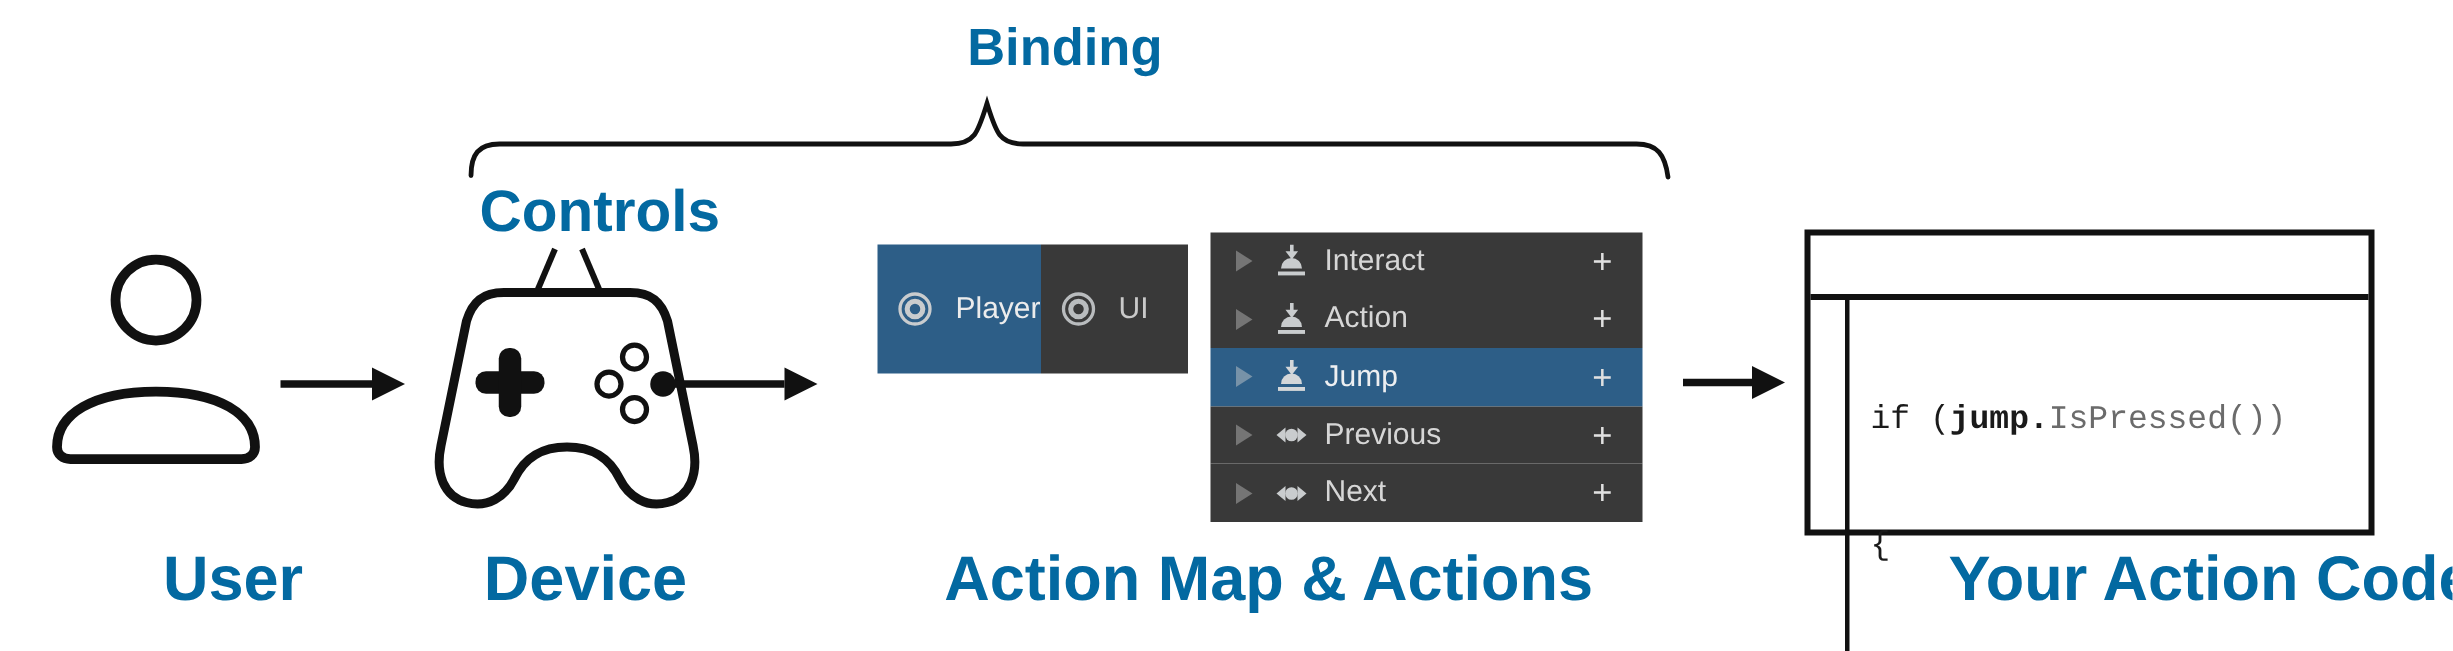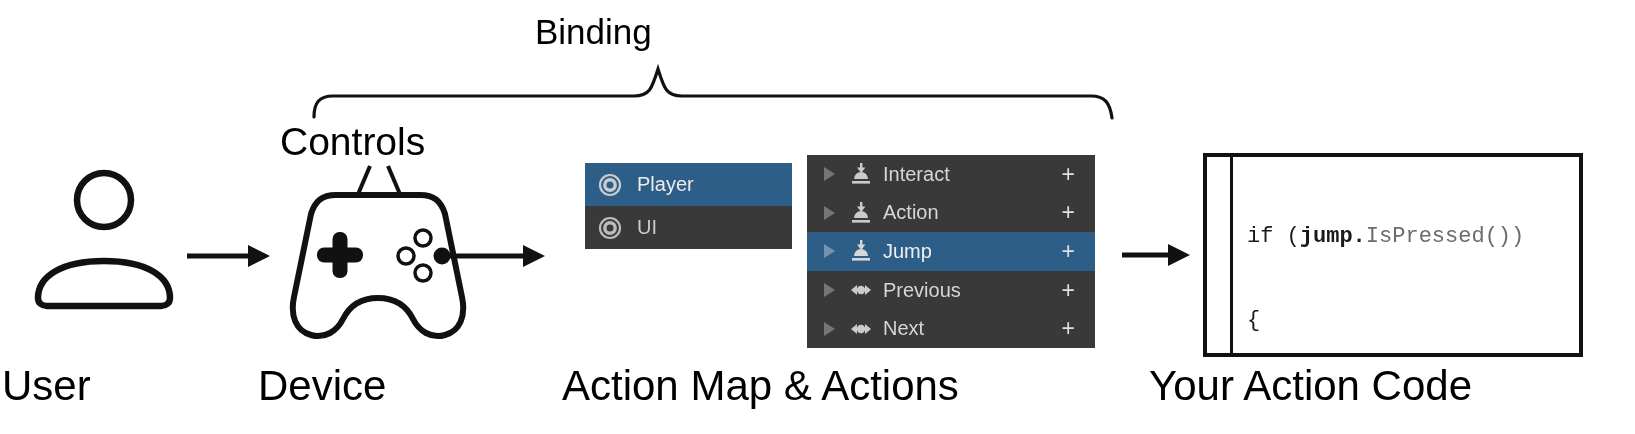--- a/index.html
+++ b/index.html
@@ -6,46 +6,46 @@
     --sel:#2D5E87;
     --dark:#393939;
     --icon:#C9CCCE;
     --ink:#111111;
   }
   *{margin:0;padding:0;box-sizing:border-box;}
   body{background:#fff;font-family:"Liberation Sans",sans-serif;}
   .canvas{position:relative;width:1635px;height:434px;background:#fff;overflow:hidden;}
   .layer{position:absolute;left:0;top:0;width:1635px;height:434px;}
 
-  .lbl{position:absolute;color:#000000;text-align:left;white-space:nowrap;}
+  .lbl{position:absolute;color:#0369a1;text-align:right;white-space:nowrap;font-weight:bold;}
   .lbl-binding{left:535px;top:12px;width:240px;font-size:35px;}
   .lbl-controls{left:280px;top:120px;width:200px;font-size:39px;}
   .caption{top:362px;font-size:42px;}
   .cap-user{left:2px;width:200px;}
   .cap-device{left:258px;width:200px;}
   .cap-map{left:562px;width:500px;}
   .cap-code{left:1149px;width:500px;}
 
   
-  .map-panel{position:absolute;left:585px;top:163px;width:207px;height:86px;display:flex;flex-direction:column;}
+  .map-panel{position:absolute;left:585px;top:163px;width:207px;height:86px;display:flex;flex-direction:row;}
   .map-row{flex:1;display:flex;align-items:center;padding-left:12px;gap:14px;background:var(--dark);color:#C9C9C9;font-size:20px;}
   .map-row.selected{background:var(--sel);color:#ECECEC;}
 
   
   .actions-panel{position:absolute;left:807px;top:155px;width:288px;height:193px;display:flex;flex-direction:column;}
   .action-row{flex:1;display:flex;align-items:center;padding:0 20px 0 17px;gap:10px;background:var(--dark);color:#D6D6D6;font-size:20px;}
   .action-row.selected{background:var(--sel);color:#EDEFF1;}
   .action-label{flex:1;}
   .plus{font-size:23px;color:#E0E0E0;font-weight:400;}
   .foldout{width:0;height:0;border-left:11px solid #757575;border-top:7px solid transparent;border-bottom:7px solid transparent;margin-right:4px;flex:none;}
   .action-row.selected .foldout{border-left-color:#7792A8;}
   .row-icon{flex:none;display:block;}
 
   
-  .code-box{position:absolute;left:1203px;top:153px;width:380px;height:204px;border:4px solid var(--ink);background:#fff;display:flex;flex-direction:row;}
+  .code-box{position:absolute;left:1203px;top:153px;width:380px;height:204px;border:4px solid var(--ink);background:#fff;display:flex;flex-direction:column;}
   .code-header{height:43px;border-bottom:4px solid var(--ink);flex:none;}
   .code-body{flex:1;display:flex;}
   .code-gutter{width:26px;border-right:3px solid var(--ink);flex:none;}
   .code-area{flex:1;padding:10px 0 0 14px;font-family:"Liberation Mono","DejaVu Sans Mono",monospace;font-size:22px;line-height:28px;color:#1a1a1a;white-space:pre;}
   .code-line{white-space:pre;}
   .tok-action{font-weight:bold;}
   .tok-dim{color:#6b6b6b;}
 </style>
 </head>
 <body>

